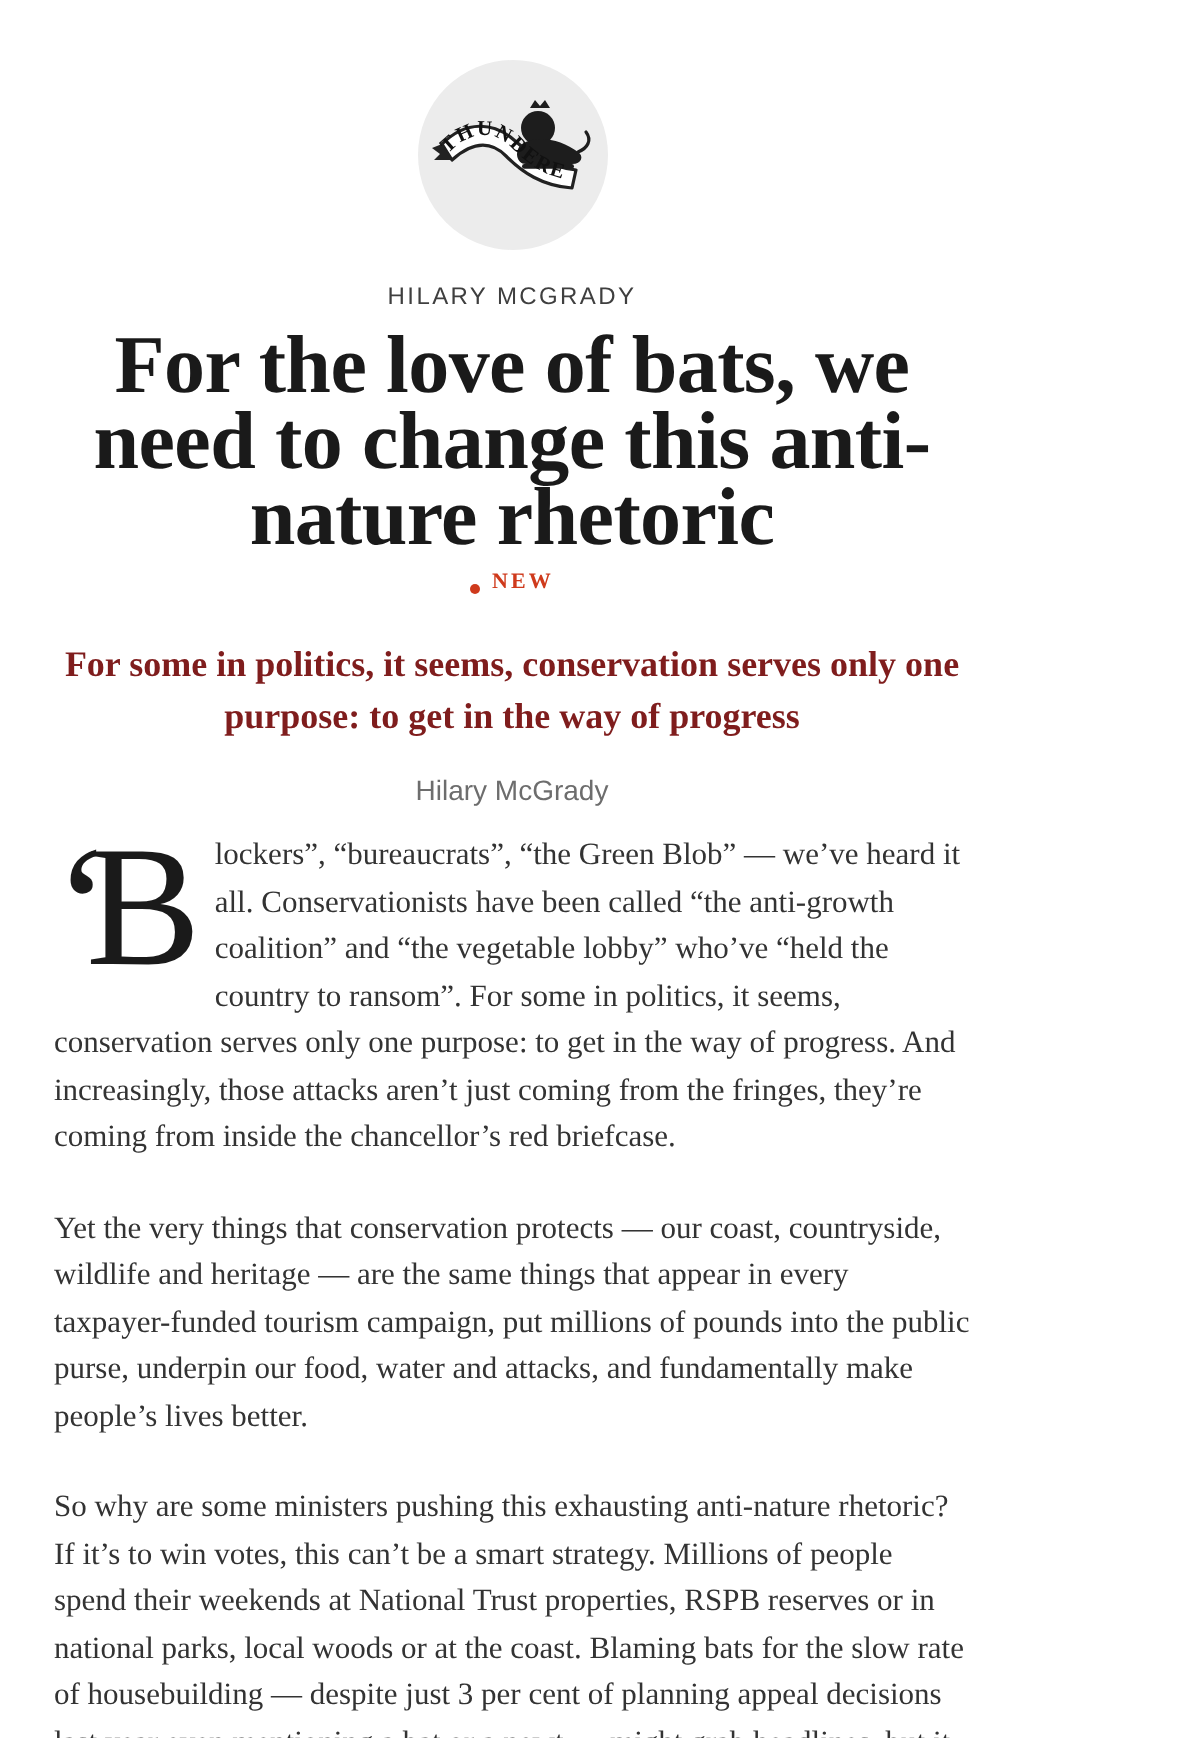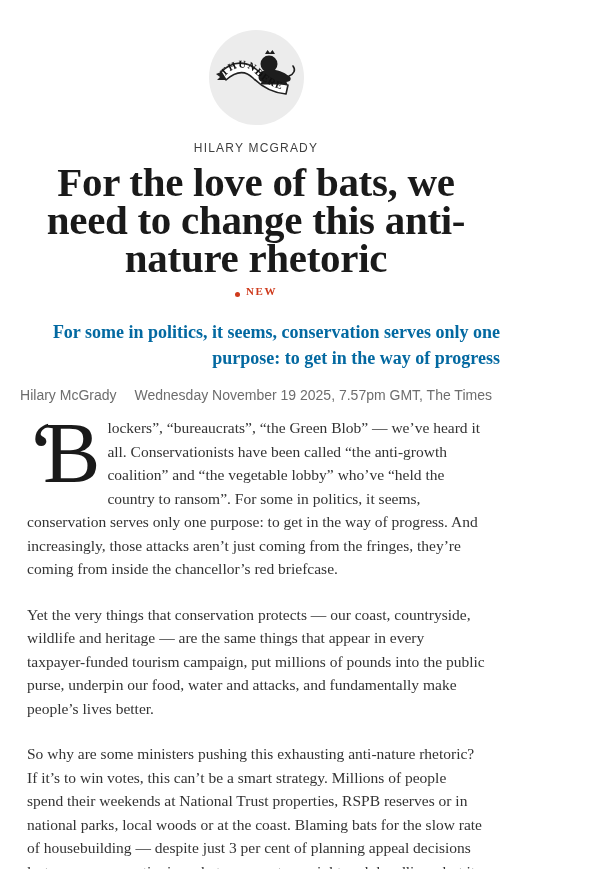--- a/index.html
+++ b/index.html
@@ -53,22 +53,22 @@
   }
   .new-label{
     font-size:11px;font-weight:700;letter-spacing:1.6px;
     color:var(--accent);
   }
 
   
   h2.standfirst{
     margin:22px 12px 0;
     font-size:18px;line-height:26px;
-    font-weight:700;text-align:right;
-    color:#0369a1;
+    font-weight:700;text-align:center;
+    color:#7f1d1d;
   }
 
   
   .byline-row{
     margin-top:16px;
     display:flex;justify-content:center;align-items:baseline;gap:18px;
     font-family:"Liberation Sans", sans-serif;
     font-size:14px;line-height:17px;
     color:var(--byline-gray);
   }
@@ -128,21 +128,20 @@
 
   <div class="new-row">
     <span class="new-dot"></span>
     <span class="new-label">NEW</span>
   </div>
 
   <h2 class="standfirst">For some in politics, it seems, conservation serves only one purpose: to get in the way of progress</h2>
 
   <div class="byline-row">
     <a class="byline-author">Hilary McGrady</a>
-    <span class="byline-date">Wednesday November 19 2025, 7.57pm GMT, The Times</span>
   </div>
 
   <div class="article-body">
     <p>
       <span class="dropcap"><span class="dc-q">‘</span><span class="dc-b">B</span></span><span>lockers”, “bureaucrats”, “the Green Blob” — we’ve heard it all. Conservationists have been called “the anti-growth coalition” and “the vegetable lobby” who’ve “held the country to ransom”. For some in politics, it seems, conservation serves only one purpose: to get in the way of progress. And increasingly, those attacks aren’t just coming from the fringes, they’re coming from inside the chancellor’s red briefcase.</span>
     </p>
     <p>Yet the very things that conservation protects — our coast, countryside, wildlife and heritage — are the same things that appear in every taxpayer-funded tourism campaign, put millions of pounds into the public purse, underpin our food, water and attacks, and fundamentally make people’s lives better.</p>
     <p>So why are some ministers pushing this exhausting anti-nature rhetoric? If it’s to win votes, this can’t be a smart strategy. Millions of people spend their weekends at National Trust properties, RSPB reserves or in national parks, local woods or at the coast. Blaming bats for the slow rate of housebuilding — despite just 3 per cent of planning appeal decisions last year even mentioning a bat or a newt — might grab headlines, but it won’t stop people wanting government</p>
   </div>
 

